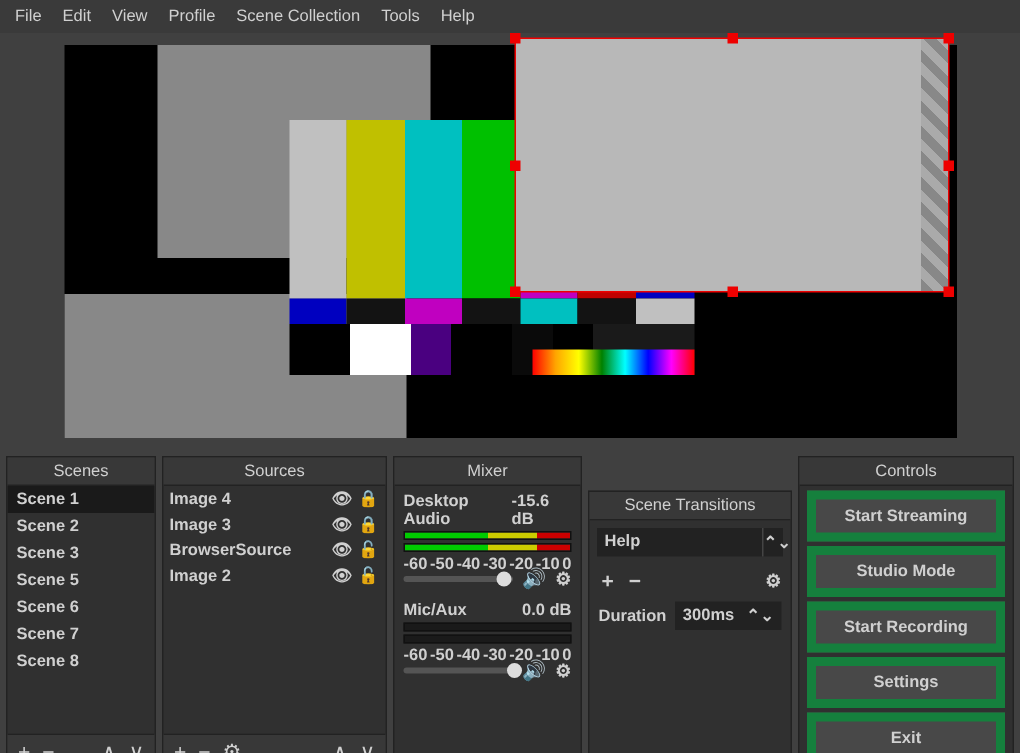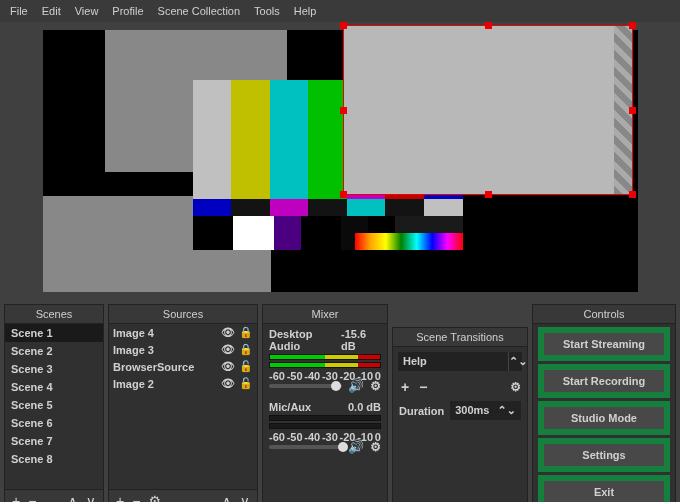--- a/index.html
+++ b/index.html
@@ -115,21 +115,20 @@
 </div>
 
 <div class="panels">
 
   <div class="panel scenes">
     <div class="panel-title">Scenes</div>
     <div class="panel-body">
       <div class="list-item sel-row">Scene 1</div>
       <div class="list-item">Scene 2</div>
       <div class="list-item">Scene 3</div>
-      <div class="list-item">Scene 4</div>
       <div class="list-item">Scene 5</div>
       <div class="list-item">Scene 6</div>
       <div class="list-item">Scene 7</div>
       <div class="list-item">Scene 8</div>
     </div>
     <div class="panel-foot">
       <span class="icon-btn">+</span>
       <span class="icon-btn">−</span>
       <span style="flex:1"></span>
       <span class="icon-btn">∧</span>
@@ -245,22 +244,22 @@
           <span>⌃⌄</span>
         </div>
       </div>
     </div>
   </div>
 
   <div class="panel controls">
     <div class="panel-title">Controls</div>
     <div class="panel-body">
       <div class="ctrl-btn">Start Streaming</div>
+      <div class="ctrl-btn">Studio Mode</div>
       <div class="ctrl-btn">Start Recording</div>
-      <div class="ctrl-btn">Studio Mode</div>
       <div class="ctrl-btn">Settings</div>
       <div class="ctrl-btn">Exit</div>
     </div>
   </div>
 
 </div>
 
 <div class="statusbar">
   <span>LIVE: 00:00:00</span>
   <span>REC: 00:00:00</span>

